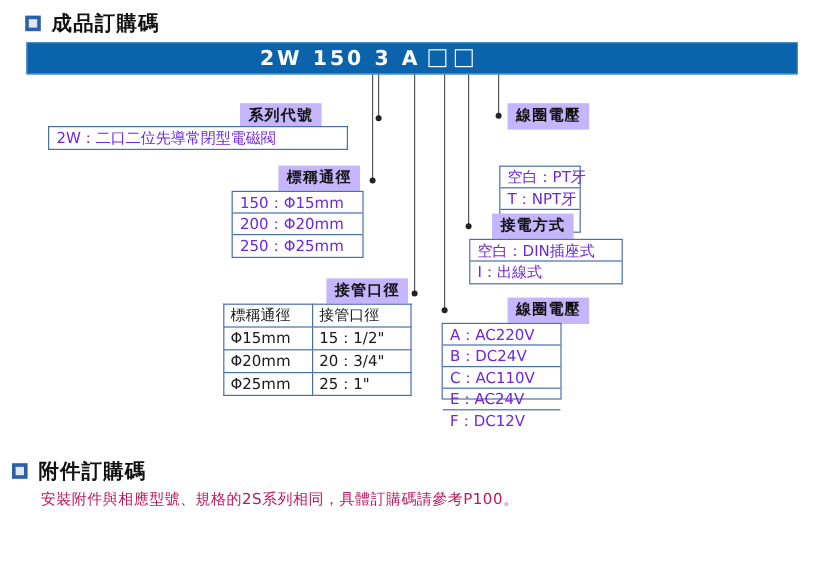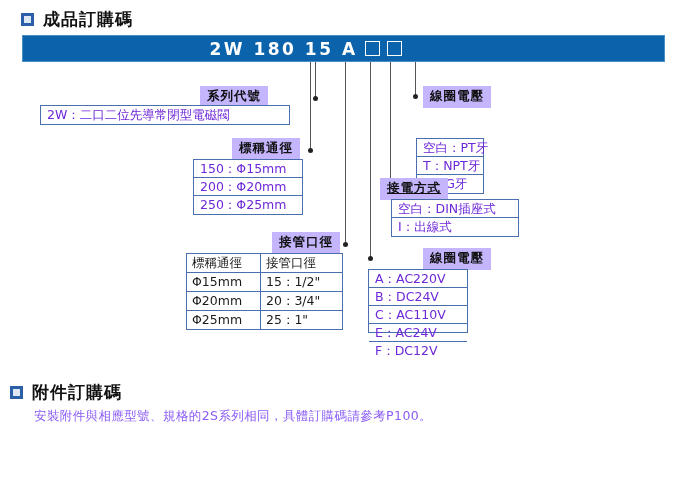--- a/index.html
+++ b/index.html
@@ -145,36 +145,36 @@
     box-sizing: border-box;
     line-height: 15px;
   }
   .tbl td.c1 { width: 74px; }
   .tbl td.c2 { width: 82px; }
 
   
   .note {
     position: absolute;
     font-size: 12.5px;
-    color: #8b5cf6;
+    color: #be185d;
     letter-spacing: 0.4px;
     white-space: nowrap;
   }
 </style>
 </head>
 <body>
 
 <div class="section-head" style="left:21px; top:8px;">
   <span class="bullet"></span>
   <span class="section-title">成品訂購碼</span>
 </div>
 
 <div class="code-banner">
   <div class="code-text">
-    <span>2W 180 15 A</span>
+    <span>2W 150 3 A</span>
     <span class="code-box"></span>
     <span class="code-box"></span>
   </div>
 </div>
 
 <div class="leader" style="left:315px; top:62px; height:36px;"></div>
 <div class="dot" style="left:313px; top:96px;"></div>
 
 <div class="leader" style="left:310px; top:62px; height:88px;"></div>
 <div class="dot" style="left:308px; top:148px;"></div>
@@ -225,21 +225,21 @@
 </tbody>
   </table>
 
 <div class="chip" style="left:423px; top:86px;">線圈電壓</div>
 <div class="vbox" style="left:416px; top:107px; width:68px; height:56px;margin-top:31px;">
   <div class="vrow">空白：PT牙</div>
   <div class="vrow">T：NPT牙</div>
   <div class="vrow">G：G牙</div>
 </div>
 
-<div class="chip" style="left:380px; top:178px;text-decoration:underline;">接電方式</div>
+<div class="chip" style="left:410px; top:178px;">接電方式</div>
 <div class="vbox" style="left:391px; top:199px; width:128px; height:38px;">
   <div class="vrow">空白：DIN插座式</div>
   <div class="vrow">I：出線式</div>
 </div>
 
 <div class="chip" style="left:375px; top:248px;margin-left:48px;">線圈電壓</div>
 <div class="vbox" style="left:368px; top:269px; width:100px; height:64px;">
   <div class="vrow">A：AC220V</div>
   <div class="vrow">B：DC24V</div>
   <div class="vrow">C：AC110V</div>

